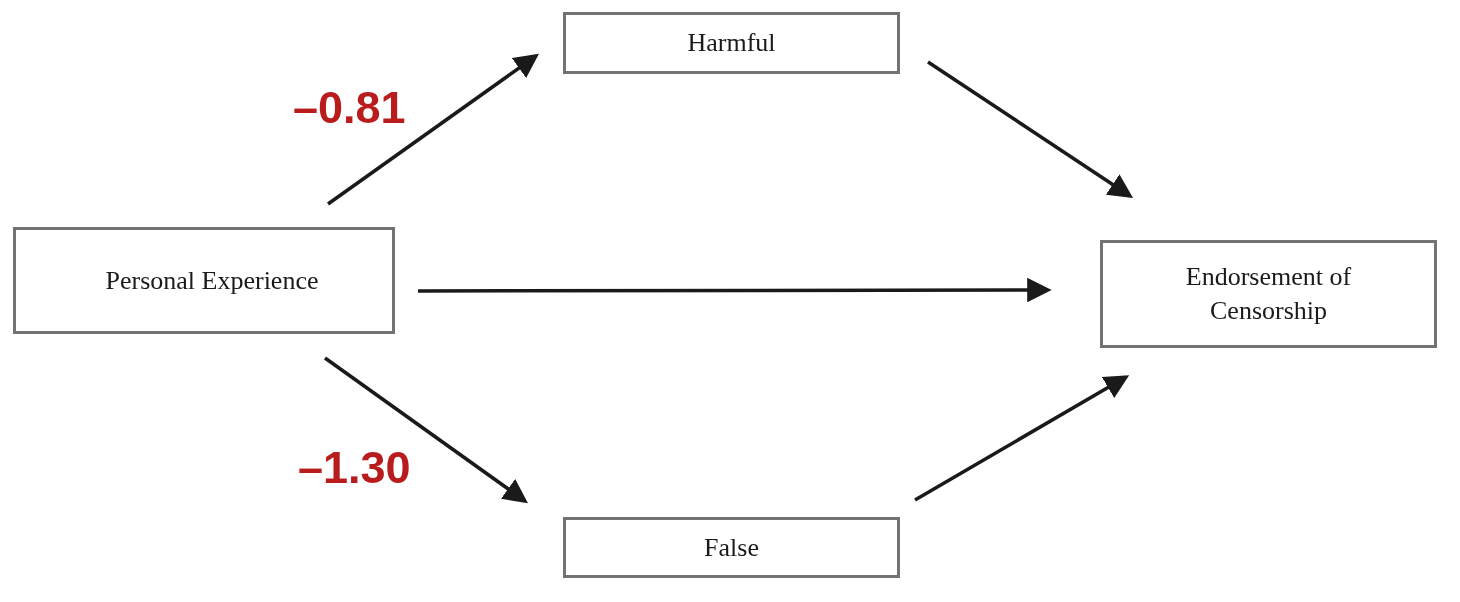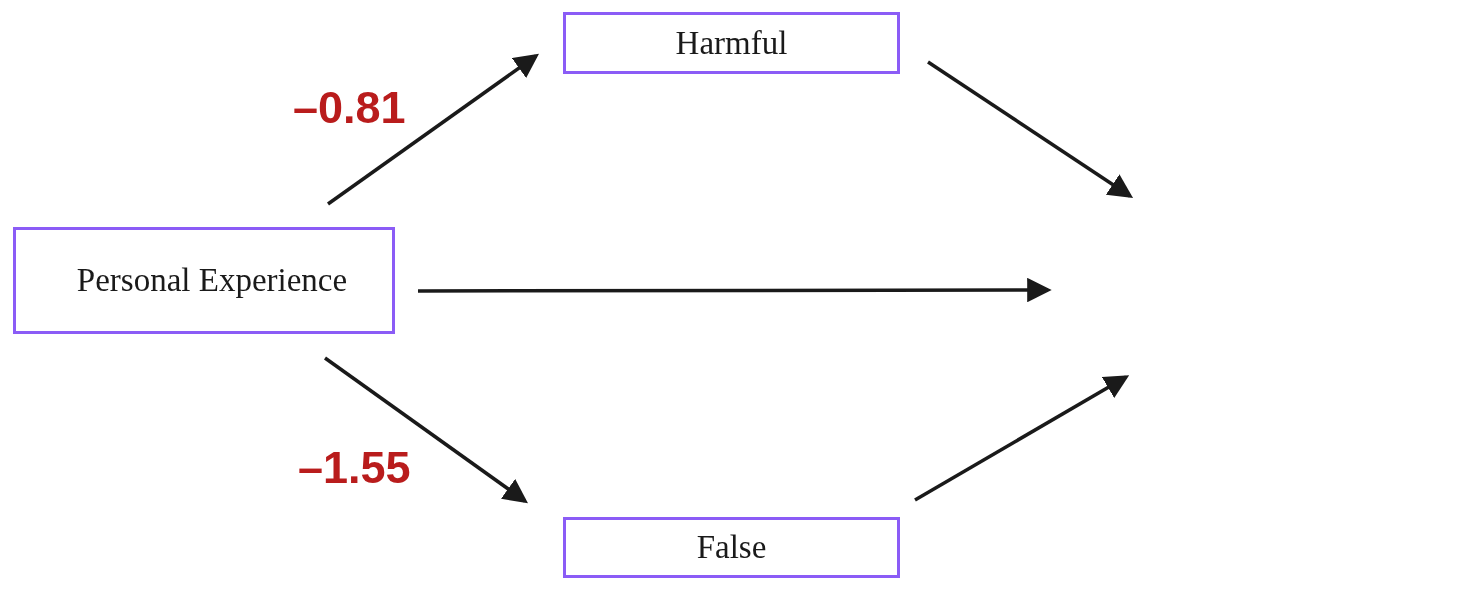--- a/index.html
+++ b/index.html
@@ -19,28 +19,28 @@
     position: absolute;
     left: 0;
     top: 0;
     width: 1460px;
     height: 602px;
   }
   .node {
     position: absolute;
     box-sizing: border-box;
     background: #ffffff;
-    border: 3px solid #8b5cf6;
+    border: 3px solid #737373;
     display: flex;
     flex-direction: column;
     align-items: center;
     justify-content: center;
     text-align: center;
     color: #1a1a1a;
-    font-size: 33px;
+    font-size: 26px;
     line-height: 1.3;
   }
   .node .line2-bold {
     font-weight: bold;
   }
   .node-predictor { left: 13px;  top: 227px; width: 382px; height: 107px; padding-left: 16px; }
   .node-harmful   { left: 563px; top: 12px;  width: 337px; height: 62px;  }
   .node-false     { left: 563px; top: 517px; width: 337px; height: 61px;  }
   .node-outcome   { left: 1100px; top: 240px; width: 337px; height: 108px; }
   .coef {
@@ -77,18 +77,22 @@
   </div>
 
   <div class="node node-harmful">
     <span>Harmful</span>
   </div>
 
   <div class="node node-false">
     <span>False</span>
   </div>
 
+  <div class="node node-outcome">
+    <span>Endorsement of</span>
+    <span>Censorship</span>
+  </div>
 
   <div class="coef coef-top">–0.81</div>
 
-  <div class="coef coef-bottom">–1.55</div>
+  <div class="coef coef-bottom">–1.30</div>
 
 </div>
 
 </body></html>

